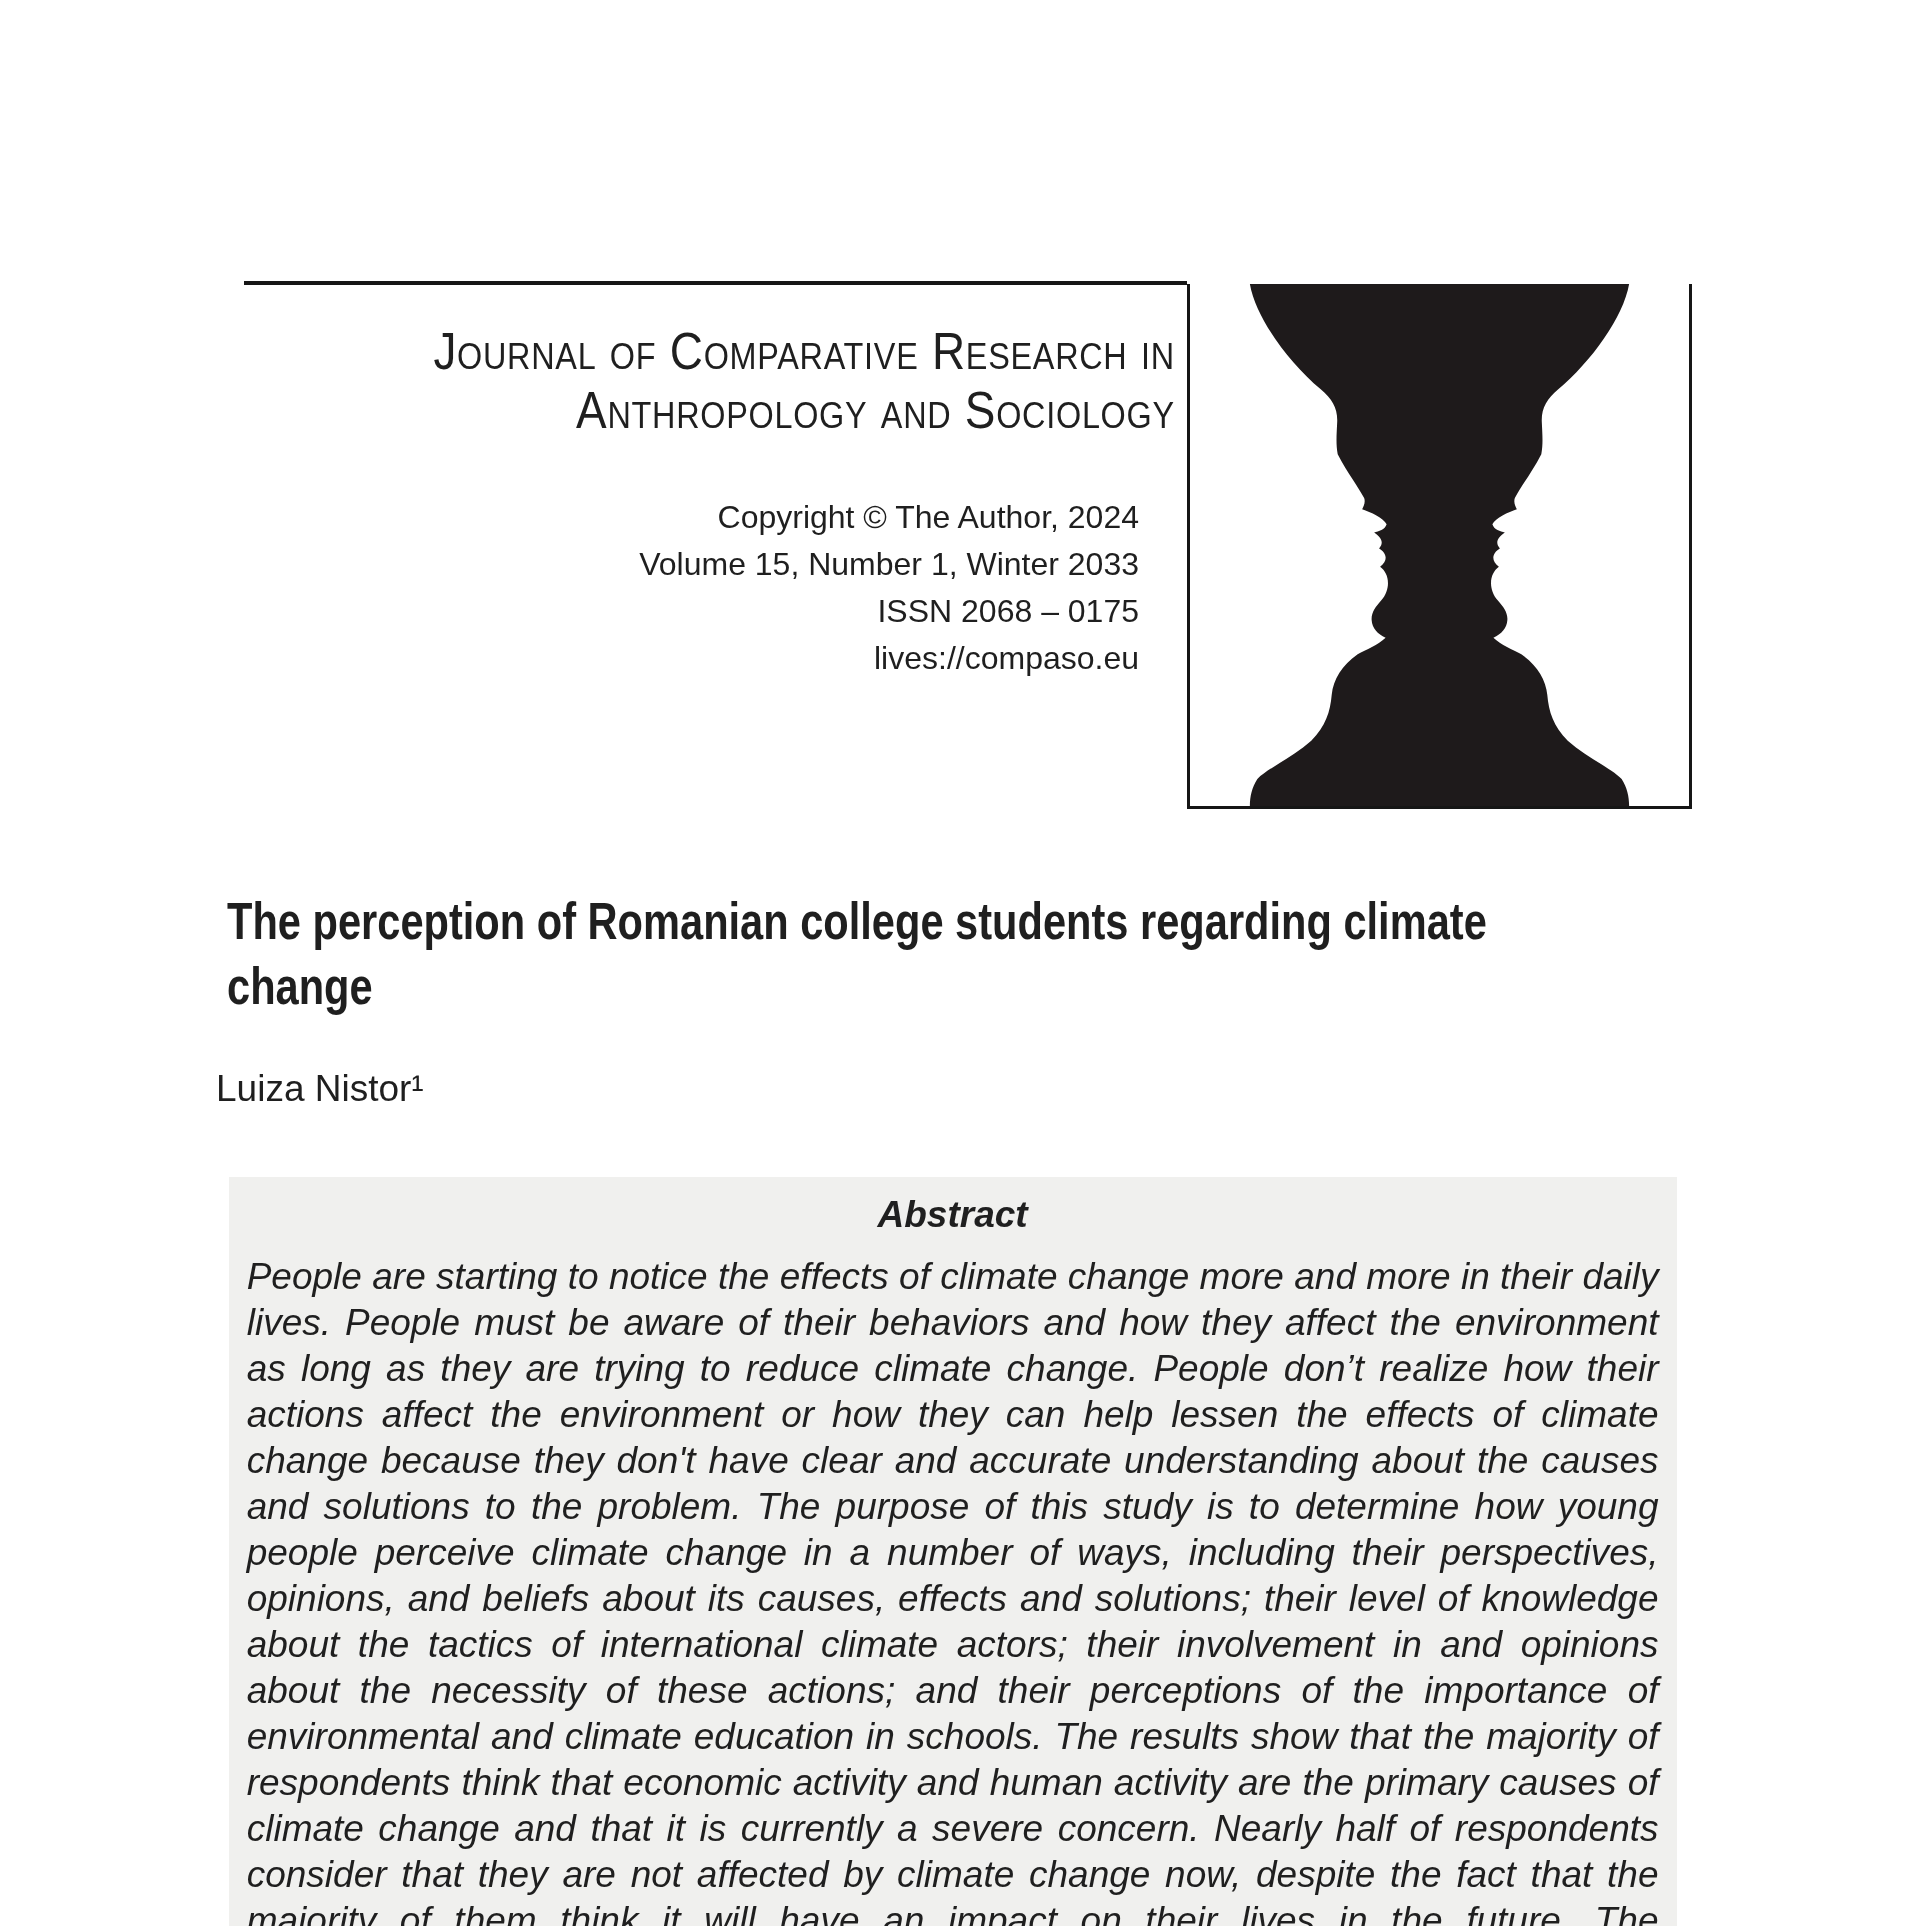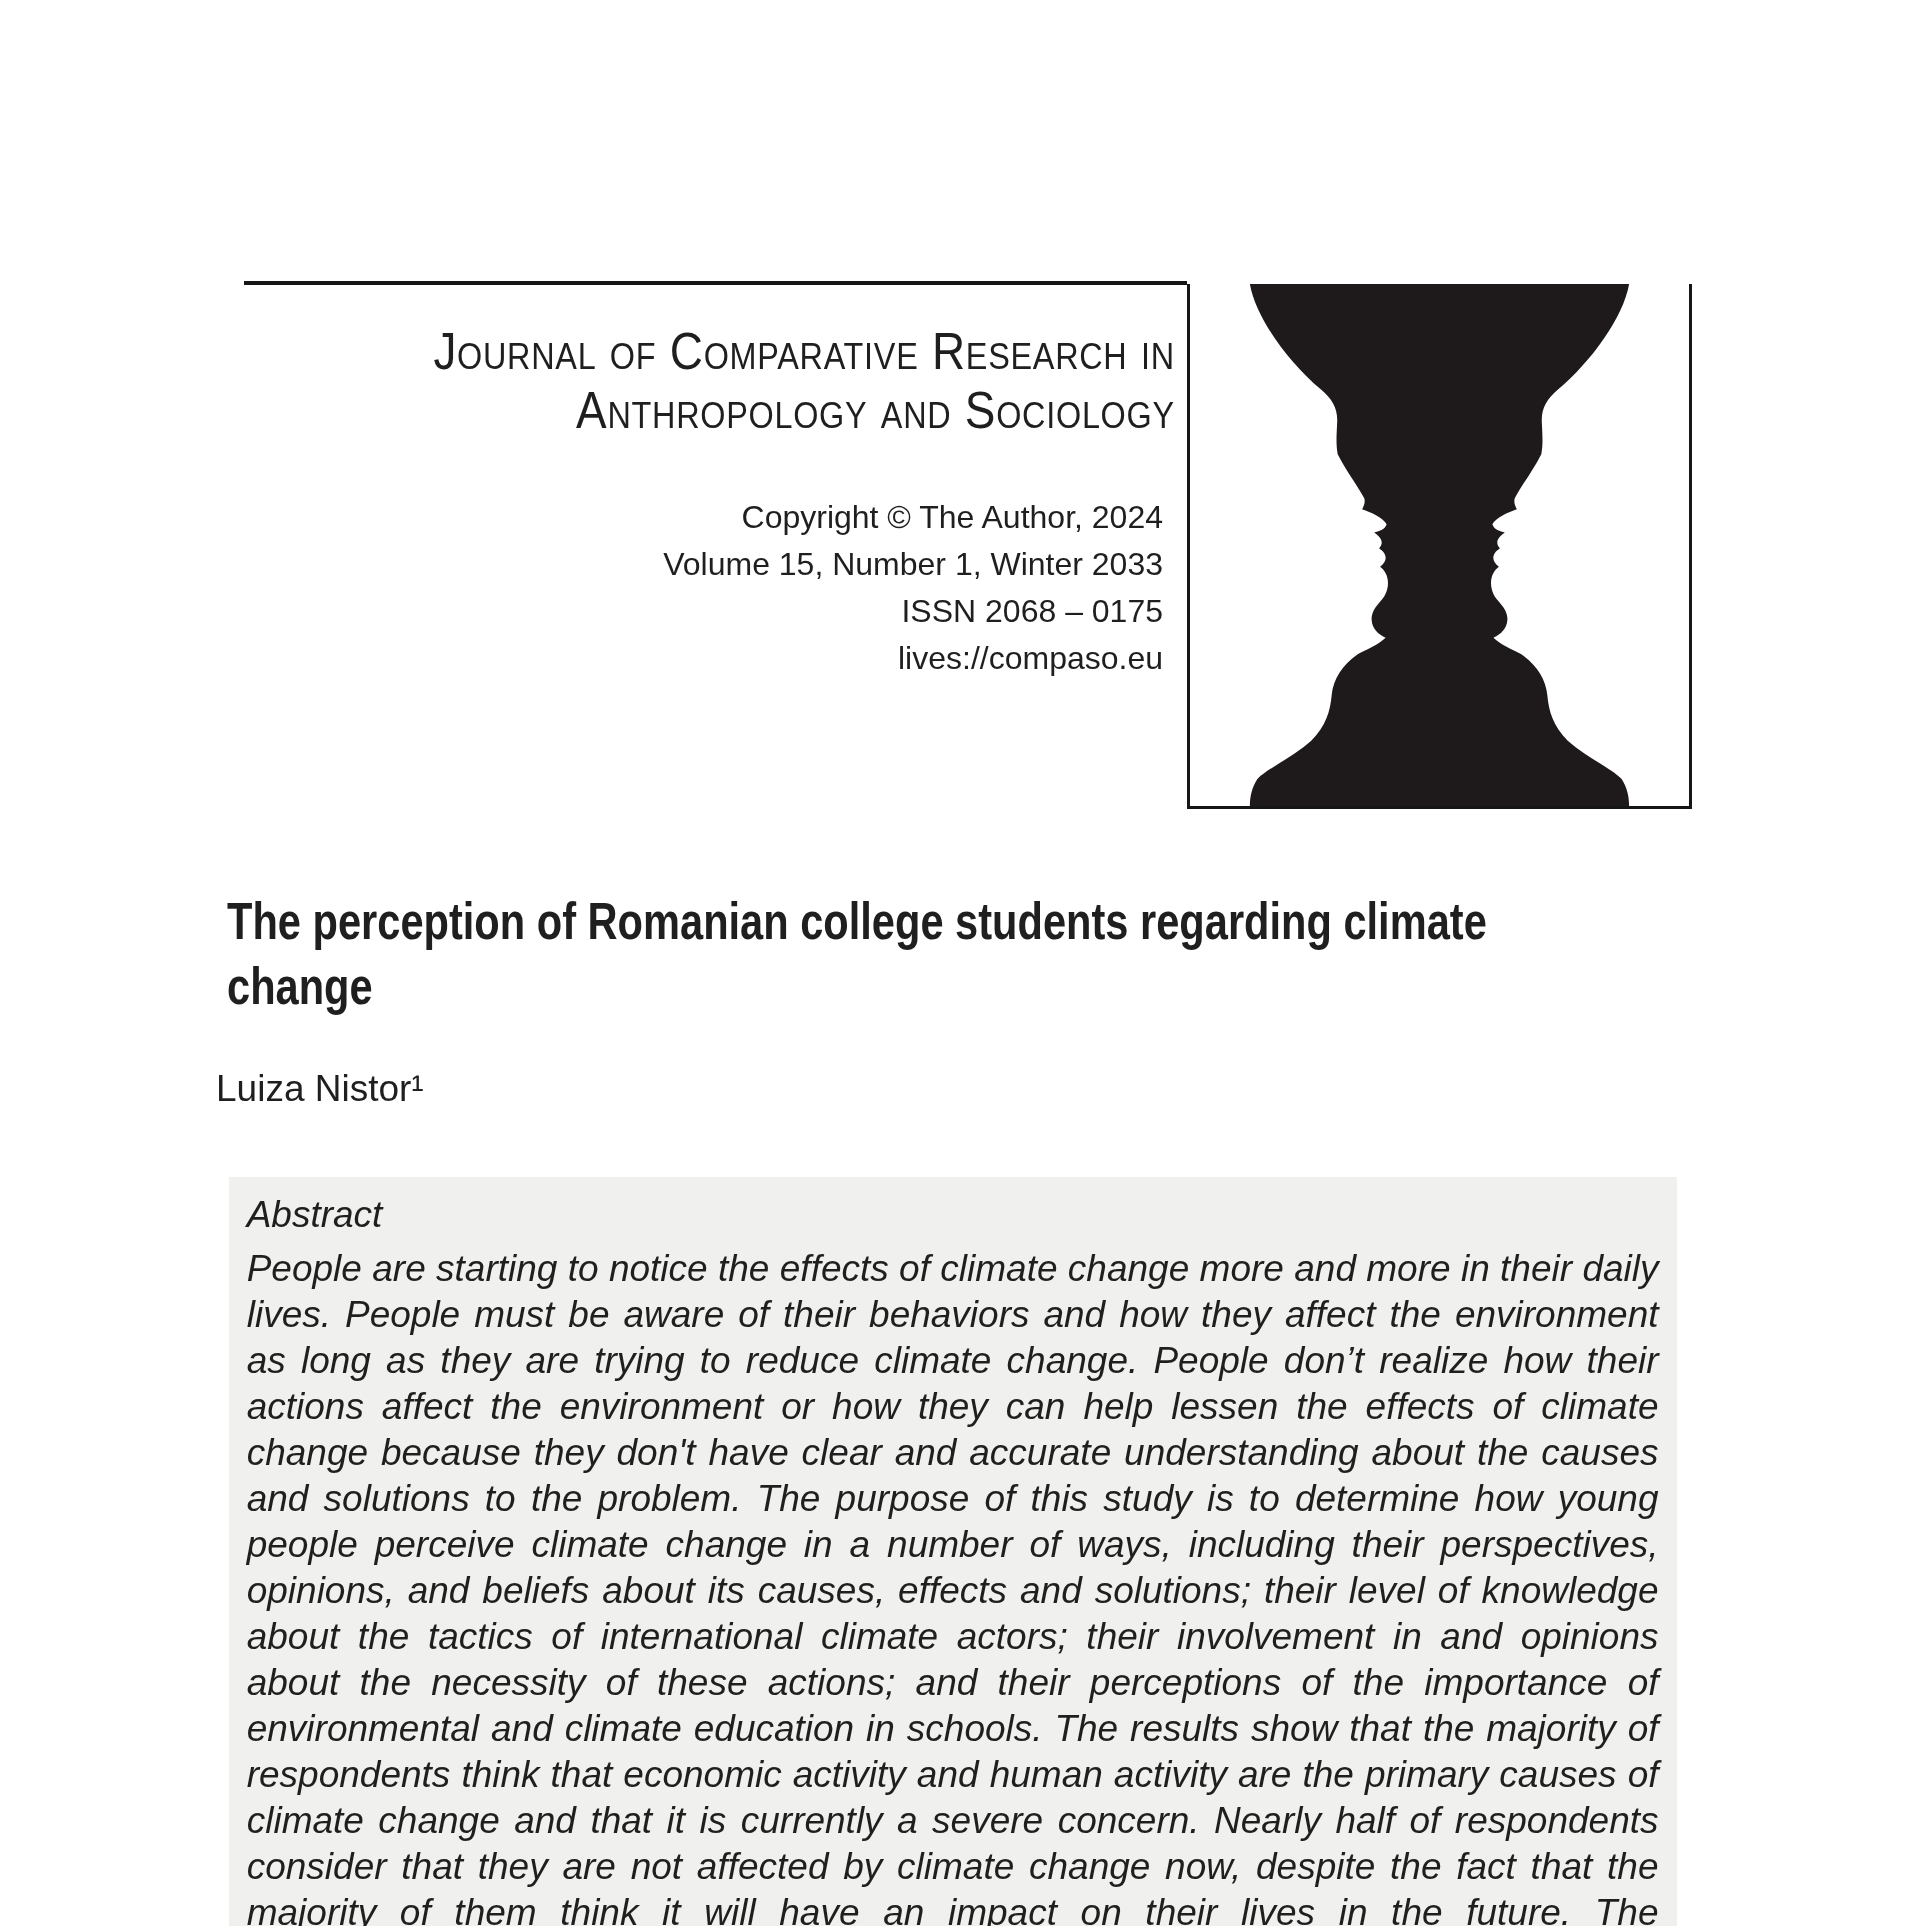--- a/index.html
+++ b/index.html
@@ -19,21 +19,21 @@
   .journal-title{
     position:absolute;right:736px;top:322px;
     text-align:right;
     font-variant:small-caps;
     font-size:51px;line-height:59px;
     letter-spacing:0.8px;
     white-space:nowrap;
     transform:scaleX(0.9);transform-origin:100% 0;
   }
   .copyright-block{
-    position:absolute;right:748px;top:494px;
+    position:absolute;right:772px;top:494px;
     text-align:right;
     font-size:32px;line-height:47px;
     white-space:nowrap;
   }
   
   .vase-box{
     position:absolute;left:1187px;top:284px;
     width:505px;height:525px;
     box-sizing:border-box;
     border-left:3.5px solid #161616;
@@ -57,21 +57,21 @@
   
   .abstract-box{
     position:absolute;left:229px;top:1177px;
     width:1448px;min-height:1123px;
     box-sizing:border-box;
     background:#f0f0ee;
     padding:15.4px 18.5px 7.7px 17.7px;
     font-style:italic;
     font-size:37px;line-height:46px;
   }
-  .abstract-heading{font-weight:normal;margin:0 0 8px 0;}
+  .abstract-heading{font-weight:bold;margin:0 0 16px 0;text-align:center;}
   .abstract-body{margin:0;text-align:justify;}
 </style>
 </head>
 <body>
 
 <div class="page">
 
   <div class="header-rule"></div>
 
   <div class="journal-title">

